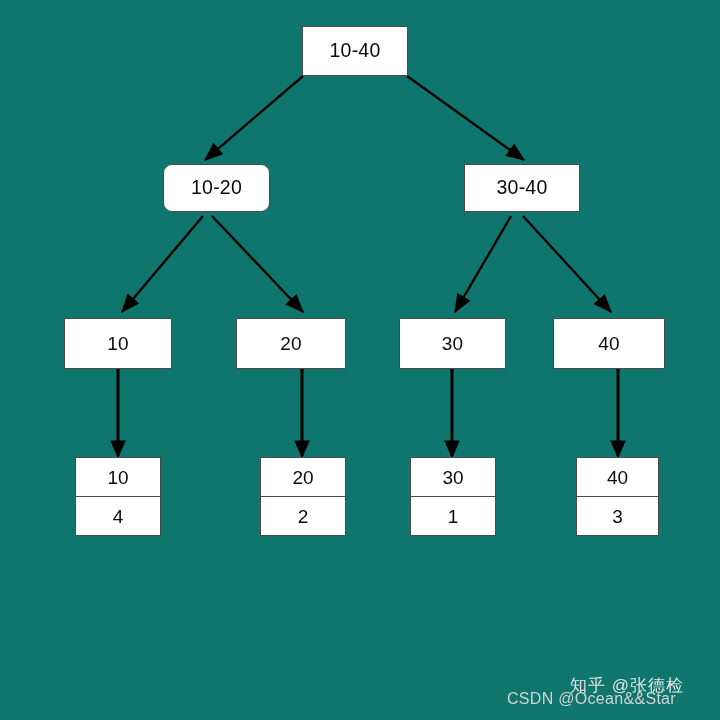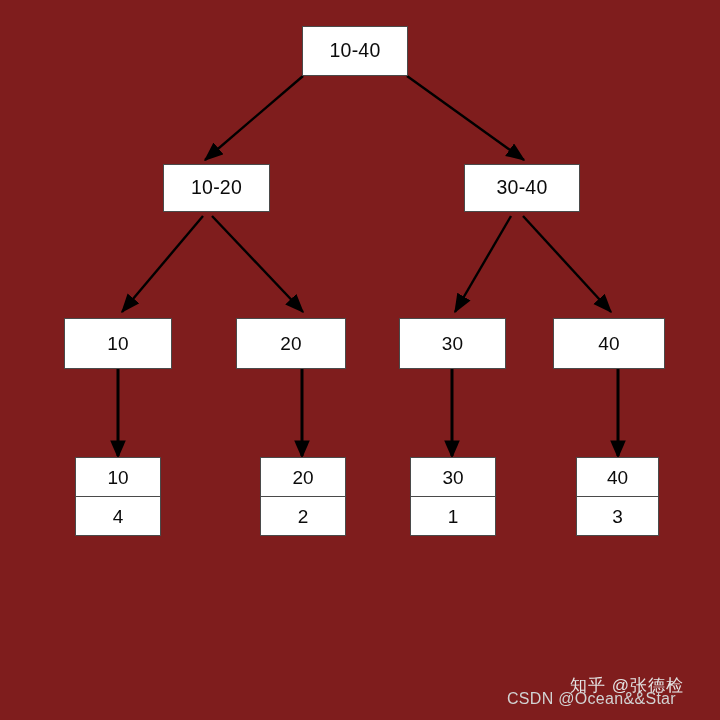--- a/index.html
+++ b/index.html
@@ -10,21 +10,21 @@
   body {
     width: 720px;
     height: 720px;
     font-family: "Liberation Sans", sans-serif;
     overflow: hidden;
   }
   #canvas {
     position: relative;
     width: 720px;
     height: 720px;
-    background: #7f1d1d;
+    background: #0f766e;
   }
   #edge-layer {
     position: absolute;
     left: 0;
     top: 0;
     width: 720px;
     height: 720px;
     pointer-events: none;
   }
   .node {
@@ -111,21 +111,21 @@
     <line x1="523" y1="216" x2="611" y2="312" stroke="#000000" stroke-width="2.4" marker-end="url(#arrow-thin)"></line>
 
     <line x1="118" y1="369" x2="118" y2="456" stroke="#000000" stroke-width="3" marker-end="url(#arrow-thick)"></line>
     <line x1="302" y1="369" x2="302" y2="456" stroke="#000000" stroke-width="3" marker-end="url(#arrow-thick)"></line>
     <line x1="452" y1="369" x2="452" y2="456" stroke="#000000" stroke-width="3" marker-end="url(#arrow-thick)"></line>
     <line x1="618" y1="369" x2="618" y2="456" stroke="#000000" stroke-width="3" marker-end="url(#arrow-thick)"></line>
   </svg>
 
   <div class="node index" style="left:302px; top:26px; width:106px; height:50px;">10-40</div>
 
-  <div class="node index" style="left:163px; top:164px; width:107px; height:48px;">10-20</div>
+  <div class="node index" style="left:163px; top:164px; width:107px; height:48px;border-radius:9px;">10-20</div>
   <div class="node index" style="left:464px; top:164px; width:116px; height:48px;">30-40</div>
 
   <div class="node" style="left:64px; top:318px; width:108px; height:51px;">10</div>
   <div class="node" style="left:236px; top:318px; width:110px; height:51px;">20</div>
   <div class="node" style="left:399px; top:318px; width:107px; height:51px;">30</div>
   <div class="node" style="left:553px; top:318px; width:112px; height:51px;">40</div>
 
   <div class="data-node" style="left:75px; top:457px; width:86px; height:79px;">
     <div class="data-cell key">10</div>
     <div class="data-cell value">4</div>

